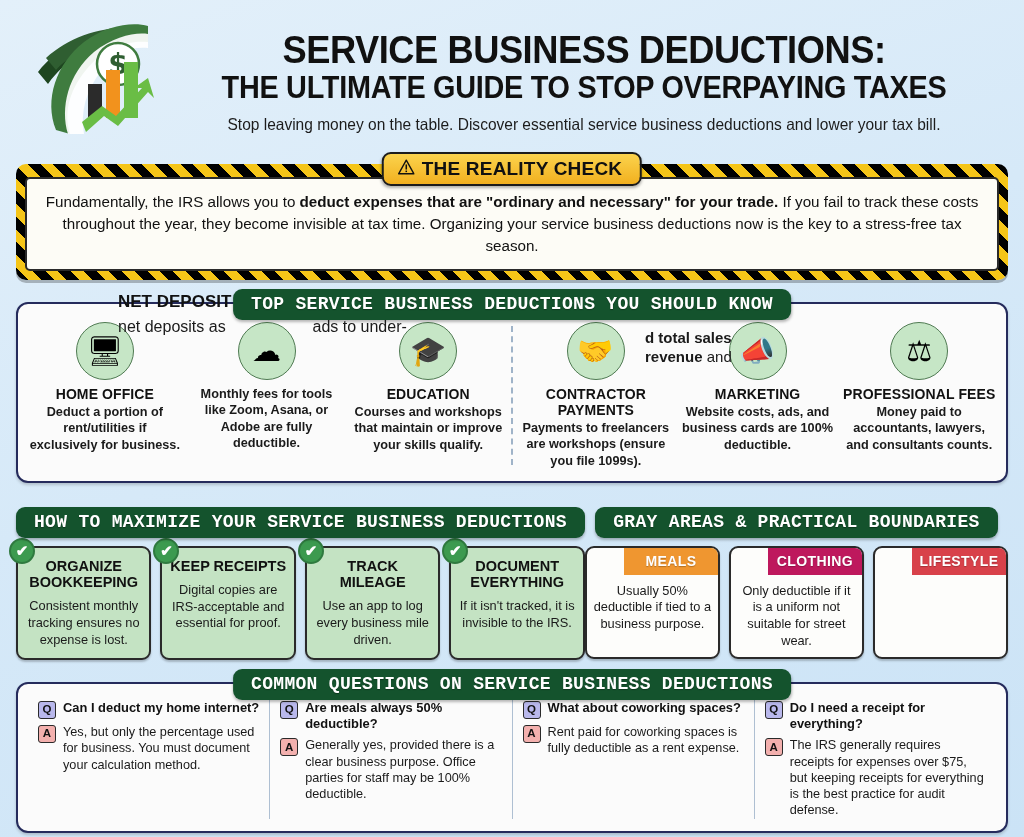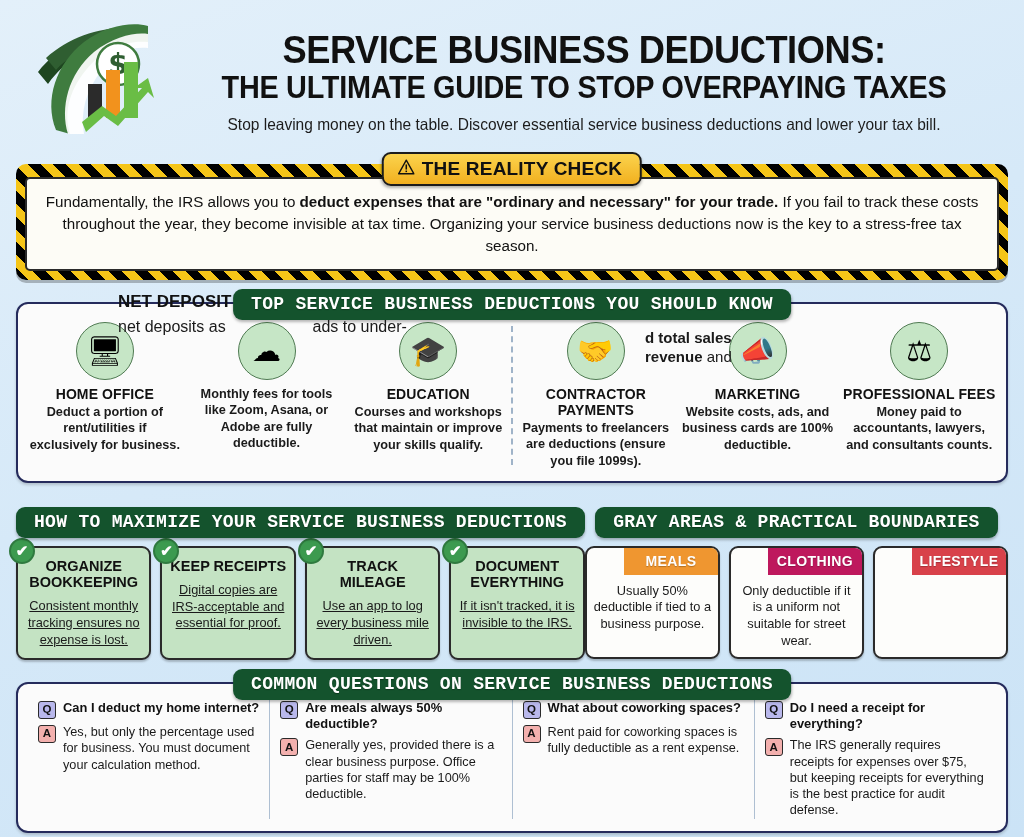--- a/index.html
+++ b/index.html
@@ -114,21 +114,21 @@
   .check {
     position: absolute; left: -9px; top: -10px; width: 26px; height: 26px;
     background: #3c9a4f; border: 2px solid #2f7a3f; border-radius: 50%;
     color: #fff; font-size: 15px; font-weight: bold;
     display: flex; align-items: center; justify-content: center; line-height: 1;
   }
   .gcard-title {
     font-family: "Liberation Sans Narrow","Liberation Sans",sans-serif;
     font-weight: bold; font-size: 14.5px; color: #111; line-height: 1.12;
   }
-  .gcard-body { font-size: 12.8px; line-height: 1.3; color: #1a1a1a; margin-top: 8px; text-decoration: underline; }
+  .gcard-body { font-size: 12.8px; line-height: 1.3; color: #1a1a1a; margin-top: 8px; }
 
   .ycard {
     flex: 1; background: #fdfdfb; border: 2px solid #2a2a2a; border-radius: 9px;
     overflow: hidden; box-shadow: 0 2px 2px rgba(0,0,0,0.22); min-height: 100px;
   }
   .ycard-head {
     color: #fff; text-align: center; padding: 5px 2px 6px 2px;
     font-family: "Liberation Sans Narrow","Liberation Sans",sans-serif;
     font-weight: bold; font-size: 14px; letter-spacing: 0.4px;
     text-shadow: 0 1px 1px rgba(0,0,0,0.25);
@@ -220,21 +220,21 @@
         <div class="ico-circle">🎓</div>
         <div class="ded-name">EDUCATION</div>
         <div class="ded-desc">Courses and workshops that maintain or improve your skills qualify.</div>
       </div>
 
       <div class="ded-sep"></div>
 
       <div class="ded-col">
         <div class="ico-circle">🤝</div>
         <div class="ded-name">CONTRACTOR PAYMENTS</div>
-        <div class="ded-desc">Payments to freelancers are deductions (ensure you file 1099s).</div>
+        <div class="ded-desc">Payments to freelancers are workshops (ensure you file 1099s).</div>
       </div>
 
       <div class="ded-col">
         <div class="ico-circle">📣</div>
         <div class="ded-name">MARKETING</div>
         <div class="ded-desc">Website costs, ads, and business cards are 100% deductible.</div>
       </div>
 
       <div class="ded-col">
         <div class="ico-circle">⚖</div>

